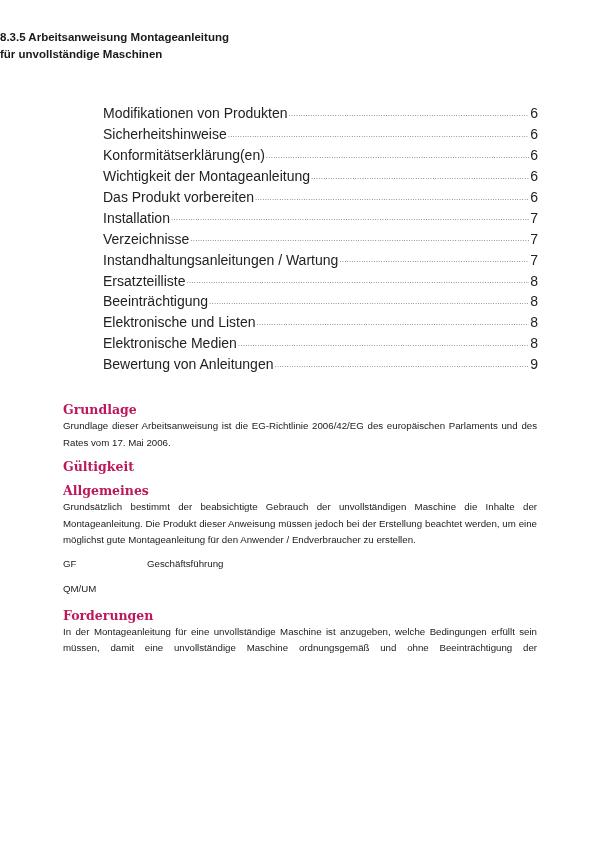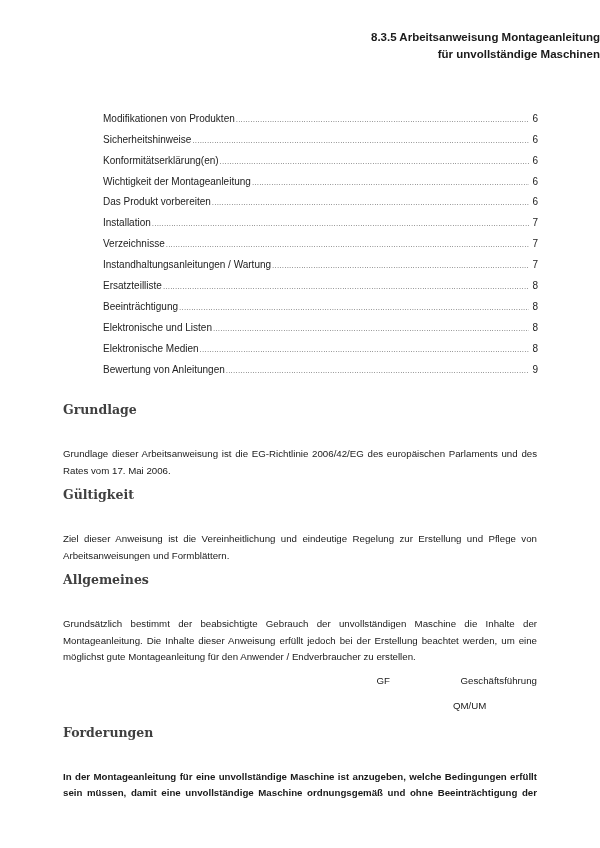--- a/index.html
+++ b/index.html
@@ -2,47 +2,47 @@
 <html><head>
 <meta charset="utf-8">
 <style>
   html, body { margin: 0; padding: 0; background: #ffffff; }
   body {
     width: 600px; height: 848px; position: relative; overflow: hidden;
     font-family: "Liberation Sans", sans-serif; color: #1a1a1a;
   }
   .title {
     position: absolute; top: 29px; left: 0; width: 600px;
-    text-align: right; font-weight: bold; font-size: 11.5px; line-height: 17px;
+    text-align: left; font-weight: bold; font-size: 11.5px; line-height: 17px;
   }
   .toc { position: absolute; top: 103px; left: 103px; width: 435px; }
   .toc-row {
-    display: flex; align-items: flex-end; height: 20.9px;
-    font-size: 10px; color: #222;
+    display: flex; align-items: center; height: 20.9px;
+    font-size: 14px; color: #222;
   }
   .toc-label { white-space: nowrap; }
   .toc-dots {
     flex: 1; overflow: hidden; white-space: nowrap; margin: 0 1px;
     color: #555; letter-spacing: 0.2px; font-size: 8px;
   }
   .toc-dots::before {
     content: "..............................................................................................................................................................................................................";
   }
   .toc-page { width: 8px; text-align: right; }
 
   .content { position: absolute; top: 401px; left: 63px; width: 474px; }
   .section { margin-bottom: 7px; }
   .heading {
     font-family: "DejaVu Serif", serif; font-weight: bold;
-    color: #404040; font-size: 12.5px; line-height: 17px;
+    color: #be185d; font-size: 12.5px; line-height: 17px;
   }
   .para {
-    font-size: 9.7px; line-height: 16.5px; text-align: justify; color: #1a1a1a; margin-top: 28px;
+    font-size: 9.7px; line-height: 16.5px; text-align: justify; color: #1a1a1a;
   }
-  .abbr-row { display: flex; font-size: 9.7px; line-height: 16.5px; margin-bottom: 9px; justify-content: flex-end; }
+  .abbr-row { display: flex; font-size: 9.7px; line-height: 16.5px; margin-bottom: 9px; }
   .abbr-key { width: 84px; }
 </style>
 </head>
 <body>
 
 <div class="title">
   <div>8.3.5 Arbeitsanweisung Montageanleitung</div>
   <div>für unvollständige Maschinen</div>
 </div>
 
@@ -116,32 +116,31 @@
 
 <div class="content">
   <div class="section">
     <div class="heading">Grundlage</div>
     <div class="para">Grundlage dieser Arbeitsanweisung ist die EG-Richtlinie 2006/42/EG des europäischen Parlaments und des Rates vom 17. Mai 2006.</div>
   </div>
   <div class="section">
     <div class="heading">Gültigkeit</div>
   </div>
   <div class="section">
-    <div class="para">Ziel dieser Anweisung ist die Vereinheitlichung und eindeutige Regelung zur Erstellung und Pflege von Arbeitsanweisungen und Formblättern.</div>
   </div>
   <div class="section">
     <div class="heading">Allgemeines</div>
-    <div class="para">Grundsätzlich bestimmt der beabsichtigte Gebrauch der unvollständigen Maschine die Inhalte der Montageanleitung. Die Inhalte dieser Anweisung erfüllt jedoch bei der Erstellung beachtet werden, um eine möglichst gute Montageanleitung für den Anwender / Endverbraucher zu erstellen.</div>
+    <div class="para">Grundsätzlich bestimmt der beabsichtigte Gebrauch der unvollständigen Maschine die Inhalte der Montageanleitung. Die Produkt dieser Anweisung müssen jedoch bei der Erstellung beachtet werden, um eine möglichst gute Montageanleitung für den Anwender / Endverbraucher zu erstellen.</div>
   </div>
   <div class="section" style="margin-bottom:0;">
     <div class="abbr-row">
       <span class="abbr-key">GF</span>
       <span>Geschäftsführung</span>
     </div>
     <div class="abbr-row">
       <span class="abbr-key">QM/UM</span>
     </div>
   </div>
   <div class="section">
     <div class="heading">Forderungen</div>
-    <div class="para" style="text-align-last: justify; font-weight: bold;">In der Montageanleitung für eine unvollständige Maschine ist anzugeben, welche Bedingungen erfüllt sein müssen, damit eine unvollständige Maschine ordnungsgemäß und ohne Beeinträchtigung der</div>
+    <div class="para" style="text-align-last: justify;">In der Montageanleitung für eine unvollständige Maschine ist anzugeben, welche Bedingungen erfüllt sein müssen, damit eine unvollständige Maschine ordnungsgemäß und ohne Beeinträchtigung der</div>
   </div>
 </div>
 
 </body></html>

